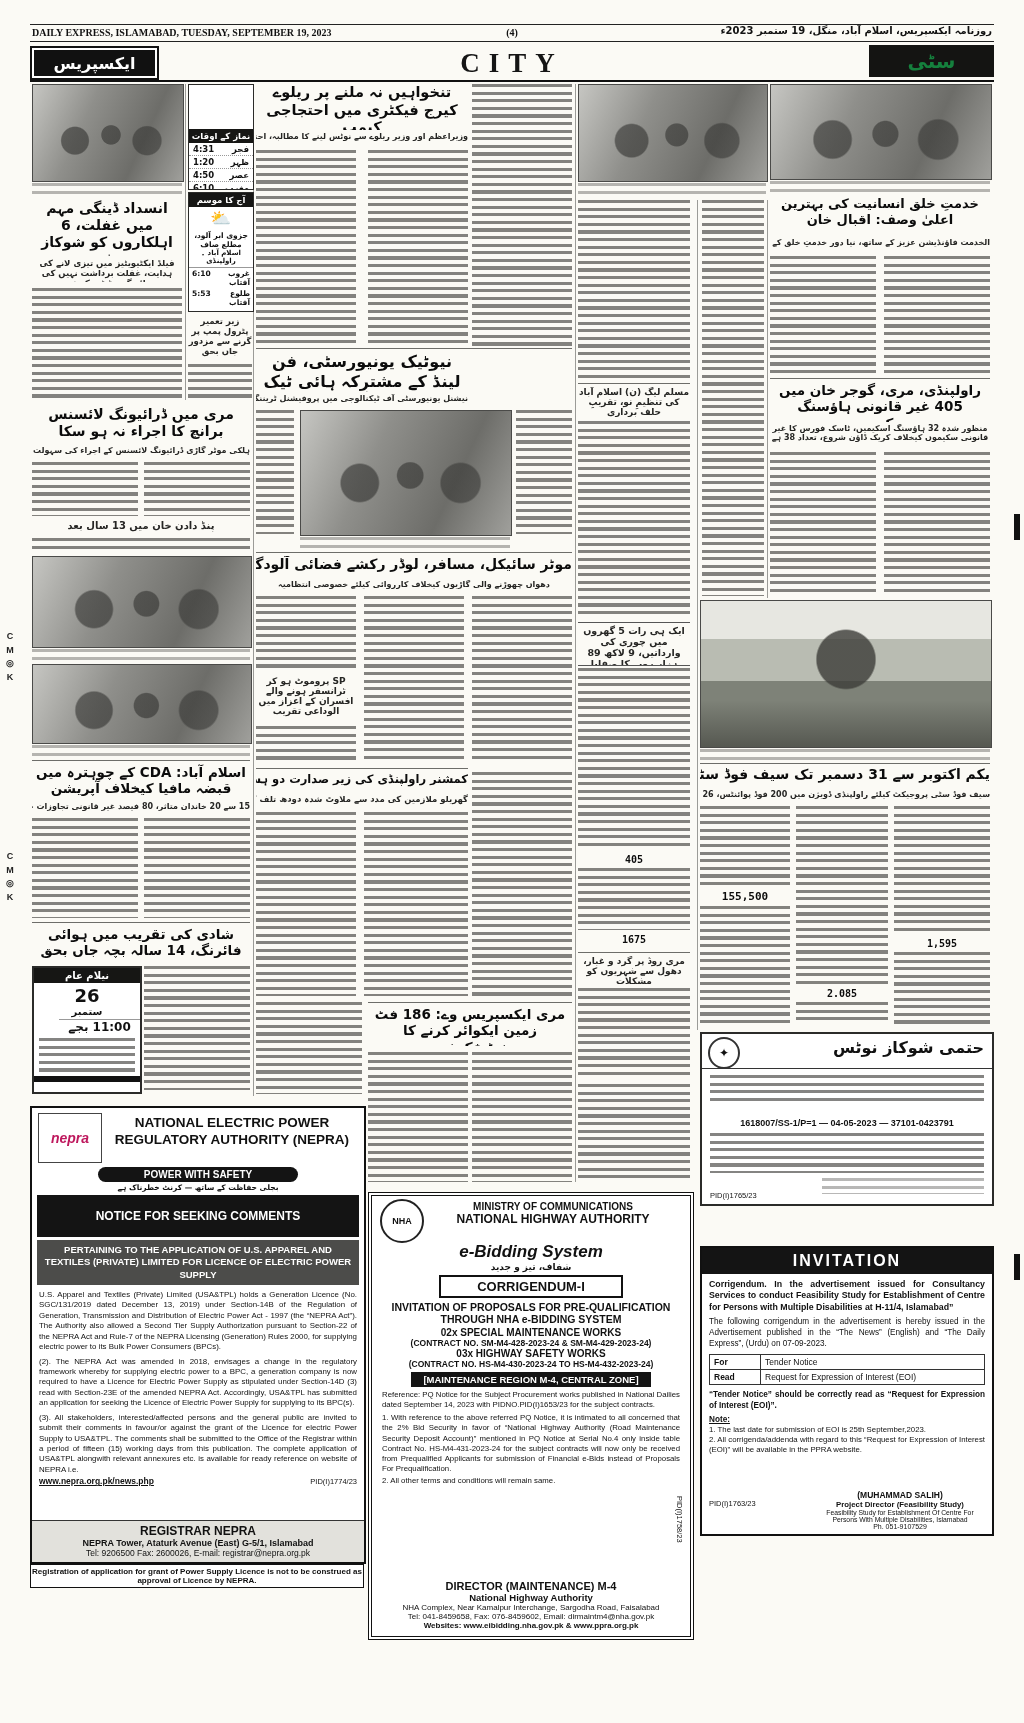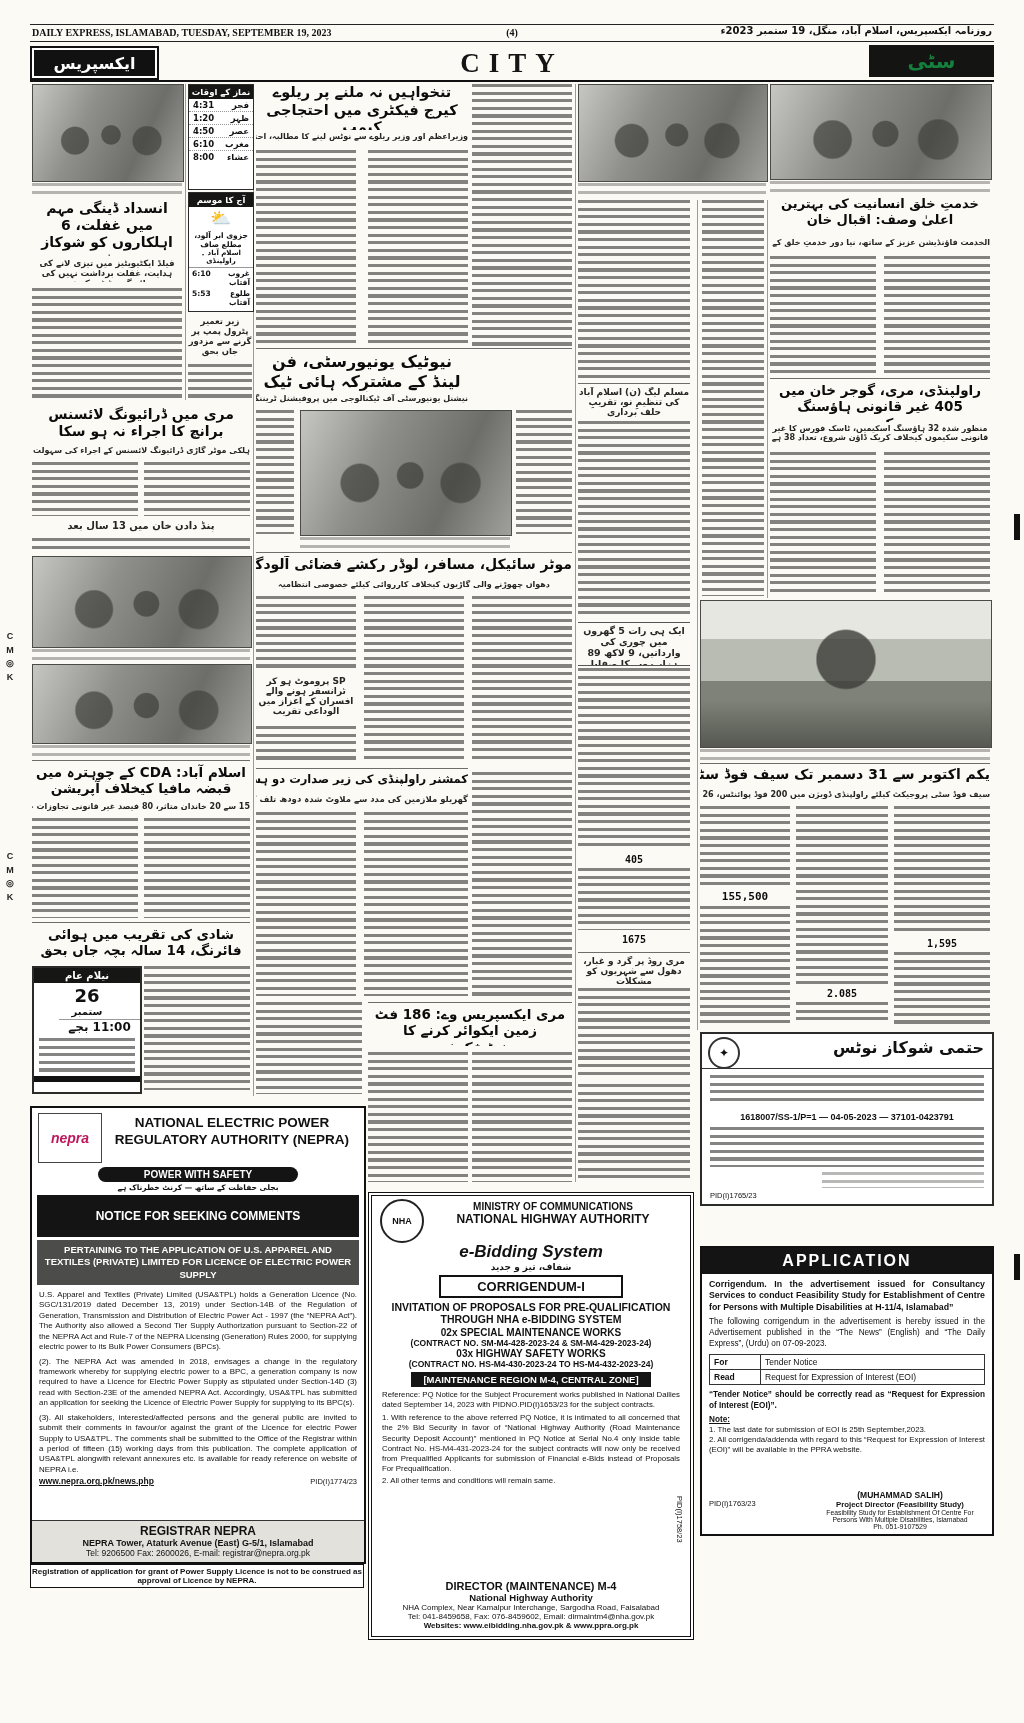--- a/index.html
+++ b/index.html
@@ -75,21 +75,21 @@
   <div class="vr" style="left:697px;top:200px;height:830px;"></div>
   <div class="vr" style="left:767px;top:200px;height:398px;"></div>
 
   <div class="photo" style="left:32px;top:84px;width:150px;height:96px;"></div>
   <div class="ft lt" style="left:32px;top:183px;width:150px;height:12px;"></div>
   <div class="hl" style="left:32px;top:200px;width:150px;height:56px;font-size:14px;">انسداد ڈینگی مہم میں غفلت، 6 اہلکاروں کو شوکاز نوٹس</div>
   <div class="sub" style="left:32px;top:258px;width:150px;height:24px;font-size:8.5px;">فیلڈ ایکٹیویٹیز میں تیزی لانے کی ہدایت، غفلت برداشت نہیں کی جائے گی، ڈپٹی کمشنر</div>
   <div class="ft" style="left:32px;top:288px;width:150px;height:112px;"></div>
 
   <div class="box" style="left:188px;top:84px;width:64px;height:104px;">
-    <div class="box-hd" style="font-size:8.5px;padding:2px 0;">نماز کے اوقات</div>
+    <div class="box-hd" style="font-size:8.5px;padding:2px 0;margin-top:44px;">نماز کے اوقات</div>
     <div class="prow">
         <span>فجر</span>
         <span>4:31</span>
       </div>
     <div class="prow">
         <span>ظہر</span>
         <span>1:20</span>
       </div>
     <div class="prow">
         <span>عصر</span>
@@ -237,32 +237,32 @@
   <div class="ft" style="left:894px;top:806px;width:96px;height:128px;"></div>
   <div class="num" style="left:894px;top:938px;width:96px;font-size:10px;">1,595</div>
   <div class="ft" style="left:894px;top:952px;width:96px;height:72px;"></div>
 
   <div class="box" style="left:700px;top:1032px;width:290px;height:170px;border-width:2px;">
     <div style="position:relative;height:34px;border-bottom:1px solid #333;">
       <div style="position:absolute;left:6px;top:3px;width:28px;height:28px;border:2px solid #333;border-radius:50%;display:flex;align-items:center;justify-content:center;font-size:12px;">✦</div>
       <div class="ur b" style="position:absolute;right:8px;top:4px;font-size:16px;">حتمی شوکاز نوٹس</div>
     </div>
     <div class="ft" style="position:relative;margin:6px 8px 0;height:26px;"></div>
-    <div class="center b" style="font-size:9px;margin-top:11px;">
+    <div class="center b" style="font-size:9px;margin-top:17px;">
       <span>1618007/SS-1/P=1</span> —
       <span>04-05-2023</span> —
       <span>37101-0423791</span>
     </div>
     <div class="ft" style="position:relative;margin:5px 8px 0;height:40px;"></div>
     <div class="ft lt" style="position:relative;margin:5px 8px 0 120px;height:16px;"></div>
     <div style="position:absolute;left:8px;bottom:4px;font-size:7.5px;">PID(I)1765/23</div>
   </div>
 
   <div class="ad" style="left:700px;top:1246px;width:290px;height:286px;border:2px solid #111;">
-    <div class="bar" style="font-size:16px;letter-spacing:2px;padding:4px 0;">APPLICATION</div>
+    <div class="bar" style="font-size:16px;letter-spacing:2px;padding:4px 0;">INVITATION</div>
     <div class="just b" style="font-size:8.8px;margin:5px 7px 0;line-height:1.3;">Corrigendum. In the advertisement issued for Consultancy Services to conduct Feasibility Study for Establishment of Centre for Persons with Multiple Disabilities at H-11/4, Islamabad”</div>
     <div class="just" style="font-size:8.2px;margin:4px 7px 0;line-height:1.3;">The following corrigendum in the advertisement is hereby issued in the Advertisement published in the “The News” (English) and “The Daily Express”, (Urdu) on 07-09-2023.</div>
     <table class="tbl" style="margin:5px 7px;width:calc(100% - 14px);">
       <tbody>
           <tr>
             <td class="b" style="width:42px;">For</td>
             <td>Tender Notice</td>
           </tr>
       <tr>
             <td class="b">Read</td>

